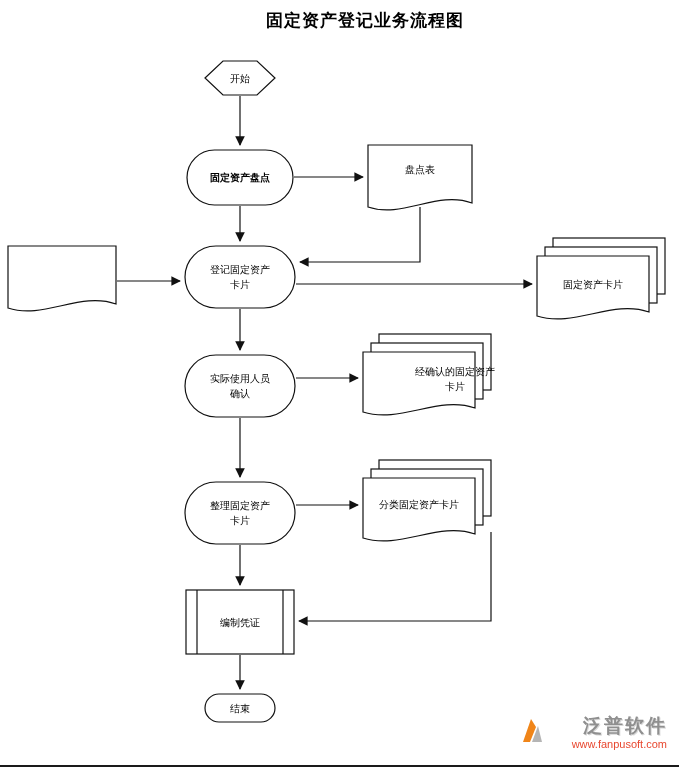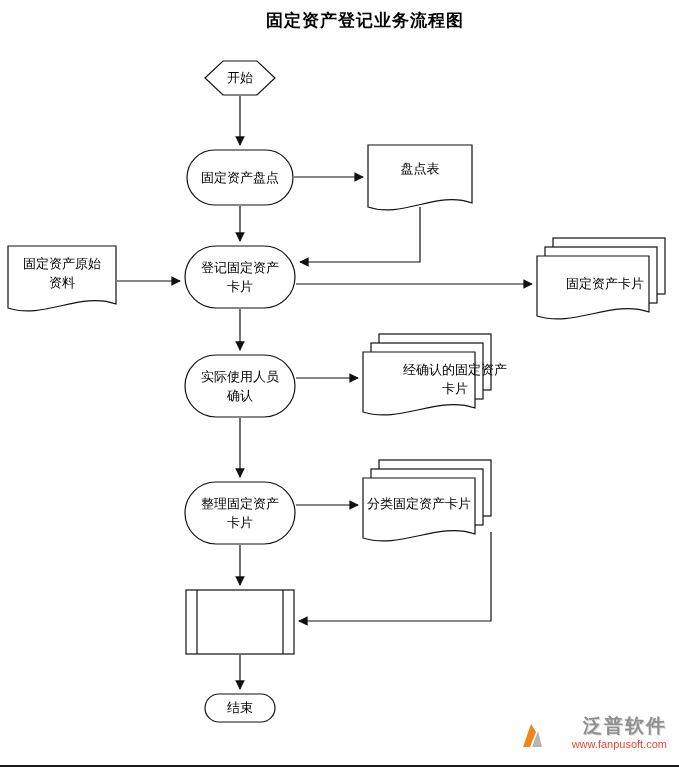--- a/index.html
+++ b/index.html
@@ -15,26 +15,26 @@
   }
   #flow-svg { position:absolute; left:0; top:0; }
   .title {
     position:absolute; top:9px; left:0; width:642px;
     text-align:center; font-size:17px; font-weight:bold;
     letter-spacing:1px;
     margin-left:44px;
   }
   .lbl {
     position:absolute; display:flex; align-items:center; justify-content:center;
-    text-align:center; font-size:13px; line-height:1.5; color:#000;
+    text-align:center; font-size:10px; line-height:1.5; color:#000;
     white-space:pre-line; pointer-events:none;
   }
   .watermark {
     position:absolute; right:12px; top:716px;
-    display:flex; align-items:flex-end; gap:3px;
+    display:flex; align-items:flex-start; gap:3px;
   }
   .wm-text { display:flex; flex-direction:column; align-items:flex-end; }
   .wm-brand {
     font-family:"Liberation Sans","DejaVu Sans",sans-serif;
     font-size:19px; font-weight:bold; color:#8f8f8f; letter-spacing:2px;
     line-height:1.1; text-shadow:1px 1px 0 #d8d8d8;
   }
   .wm-url {
     font-family:"Liberation Sans","DejaVu Sans",sans-serif;
     font-size:11px; color:#e8472f; line-height:1.3;margin-left:24px;
@@ -112,43 +112,42 @@
       <line x1="240" y1="418" x2="240" y2="477" marker-end="url(#ah)"></line>
       <line x1="296" y1="505" x2="358" y2="505" marker-end="url(#ah)"></line>
       <line x1="240" y1="545" x2="240" y2="585" marker-end="url(#ah)"></line>
       <polyline points="491,532 491,621 299,621" marker-end="url(#ah)"></polyline>
       <line x1="240" y1="655" x2="240" y2="689" marker-end="url(#ah)"></line>
     </g>
   </svg>
 
   <div class="lbl" style="left:206px;top:60px;width:68px;height:36px;">开始</div>
 
-  <div class="lbl" style="left:187px;top:150px;width:106px;height:55px;">固定资产盘点</div>
+  <div class="lbl" style="left:187px;top:150px;width:106px;height:55px;font-weight:bold;">固定资产盘点</div>
 
   <div class="lbl" style="left:368px;top:143px;width:104px;height:52px;">盘点表</div>
 
-  <div class="lbl" style="left:8px;top:246px;width:108px;height:54px;">固定资产原始
-资料</div>
 
   <div class="lbl" style="left:185px;top:246px;width:110px;height:62px;">登记固定资产
 卡片</div>
 
-  <div class="lbl" style="left:537px;top:258px;width:112px;height:52px;margin-left:12px;">固定资产卡片</div>
+  <div class="lbl" style="left:537px;top:258px;width:112px;height:52px;">固定资产卡片</div>
 
   <div class="lbl" style="left:185px;top:355px;width:110px;height:62px;">实际使用人员
 确认</div>
 
   <div class="lbl" style="left:363px;top:352px;width:112px;height:54px;margin-left:36px;">经确认的固定资产
 卡片</div>
 
   <div class="lbl" style="left:185px;top:482px;width:110px;height:62px;">整理固定资产
 卡片</div>
 
   <div class="lbl" style="left:363px;top:478px;width:112px;height:52px;">分类固定资产卡片</div>
 
+  <div class="lbl" style="left:198px;top:590px;width:84px;height:64px;">编制凭证</div>
 
   <div class="lbl" style="left:205px;top:694px;width:70px;height:28px;">结束</div>
 
   <div class="watermark">
     <svg width="24" height="30" viewBox="0 0 24 30">
       <polygon points="2,26 10,3 15,11 9,26" fill="#f08519"></polygon>
       <polygon points="11,26 17,10 21,26" fill="#b5b5b5"></polygon>
     </svg>
     <div class="wm-text">
       <span class="wm-brand">泛普软件</span>

